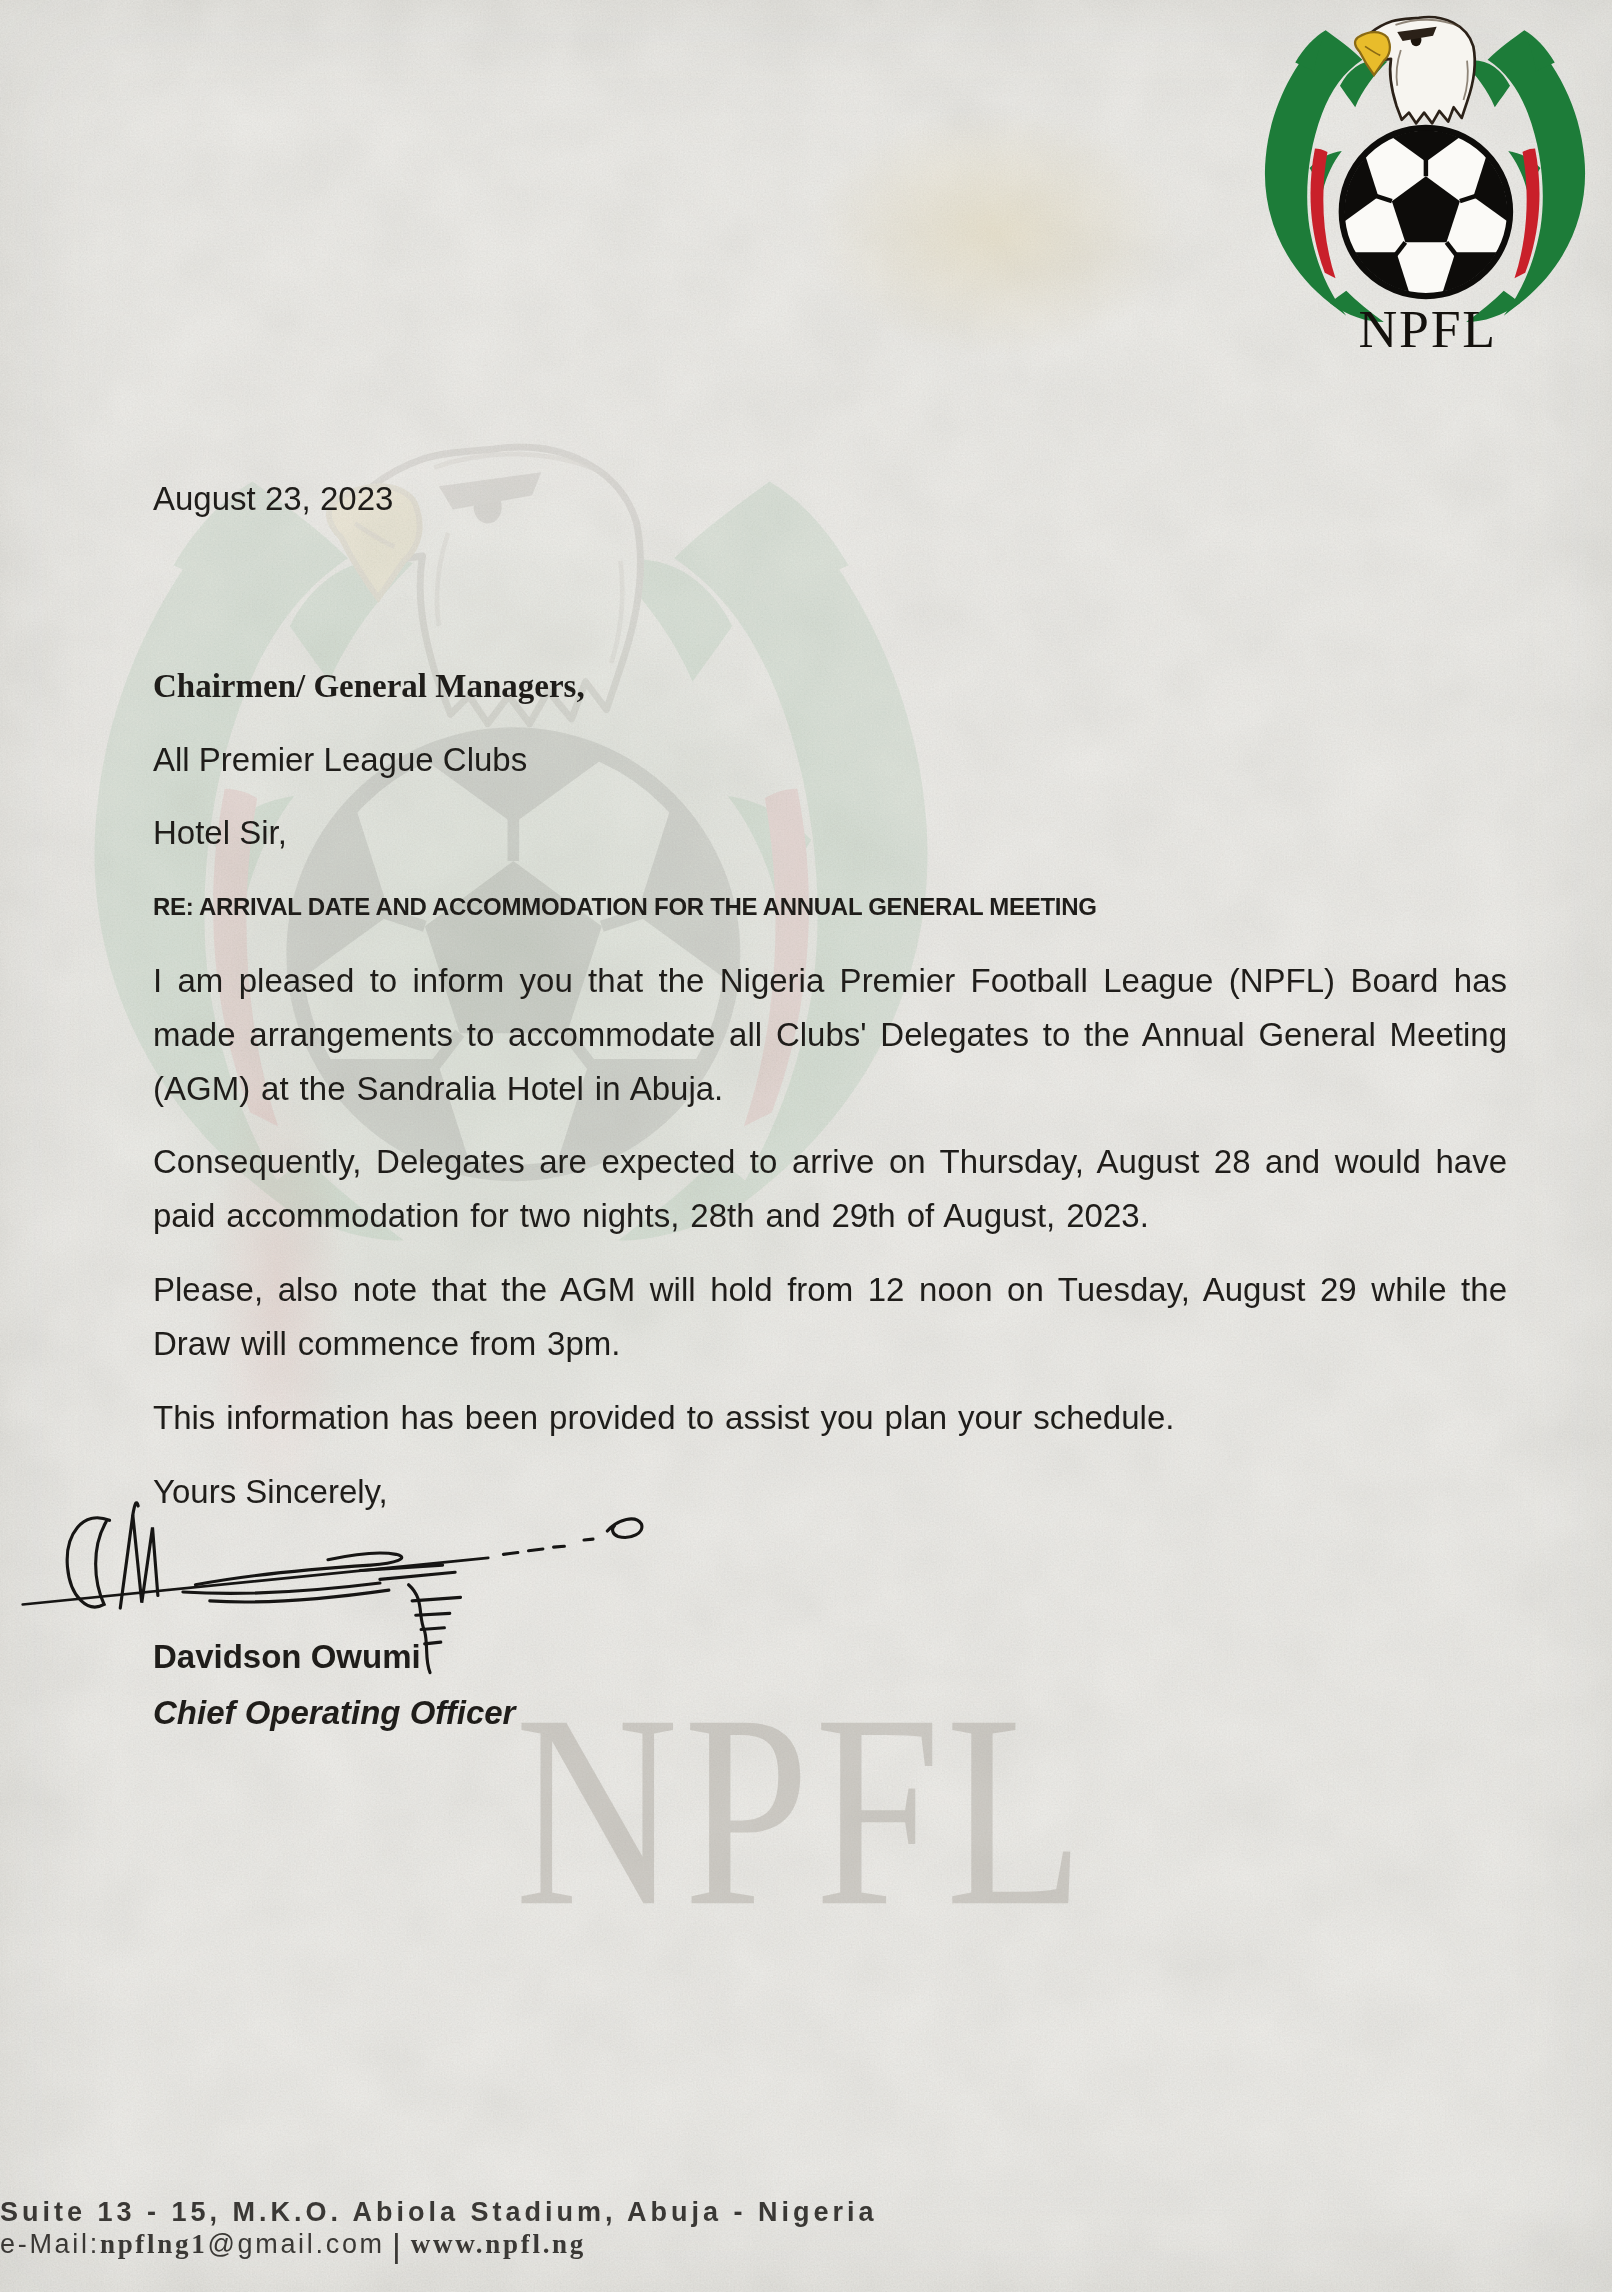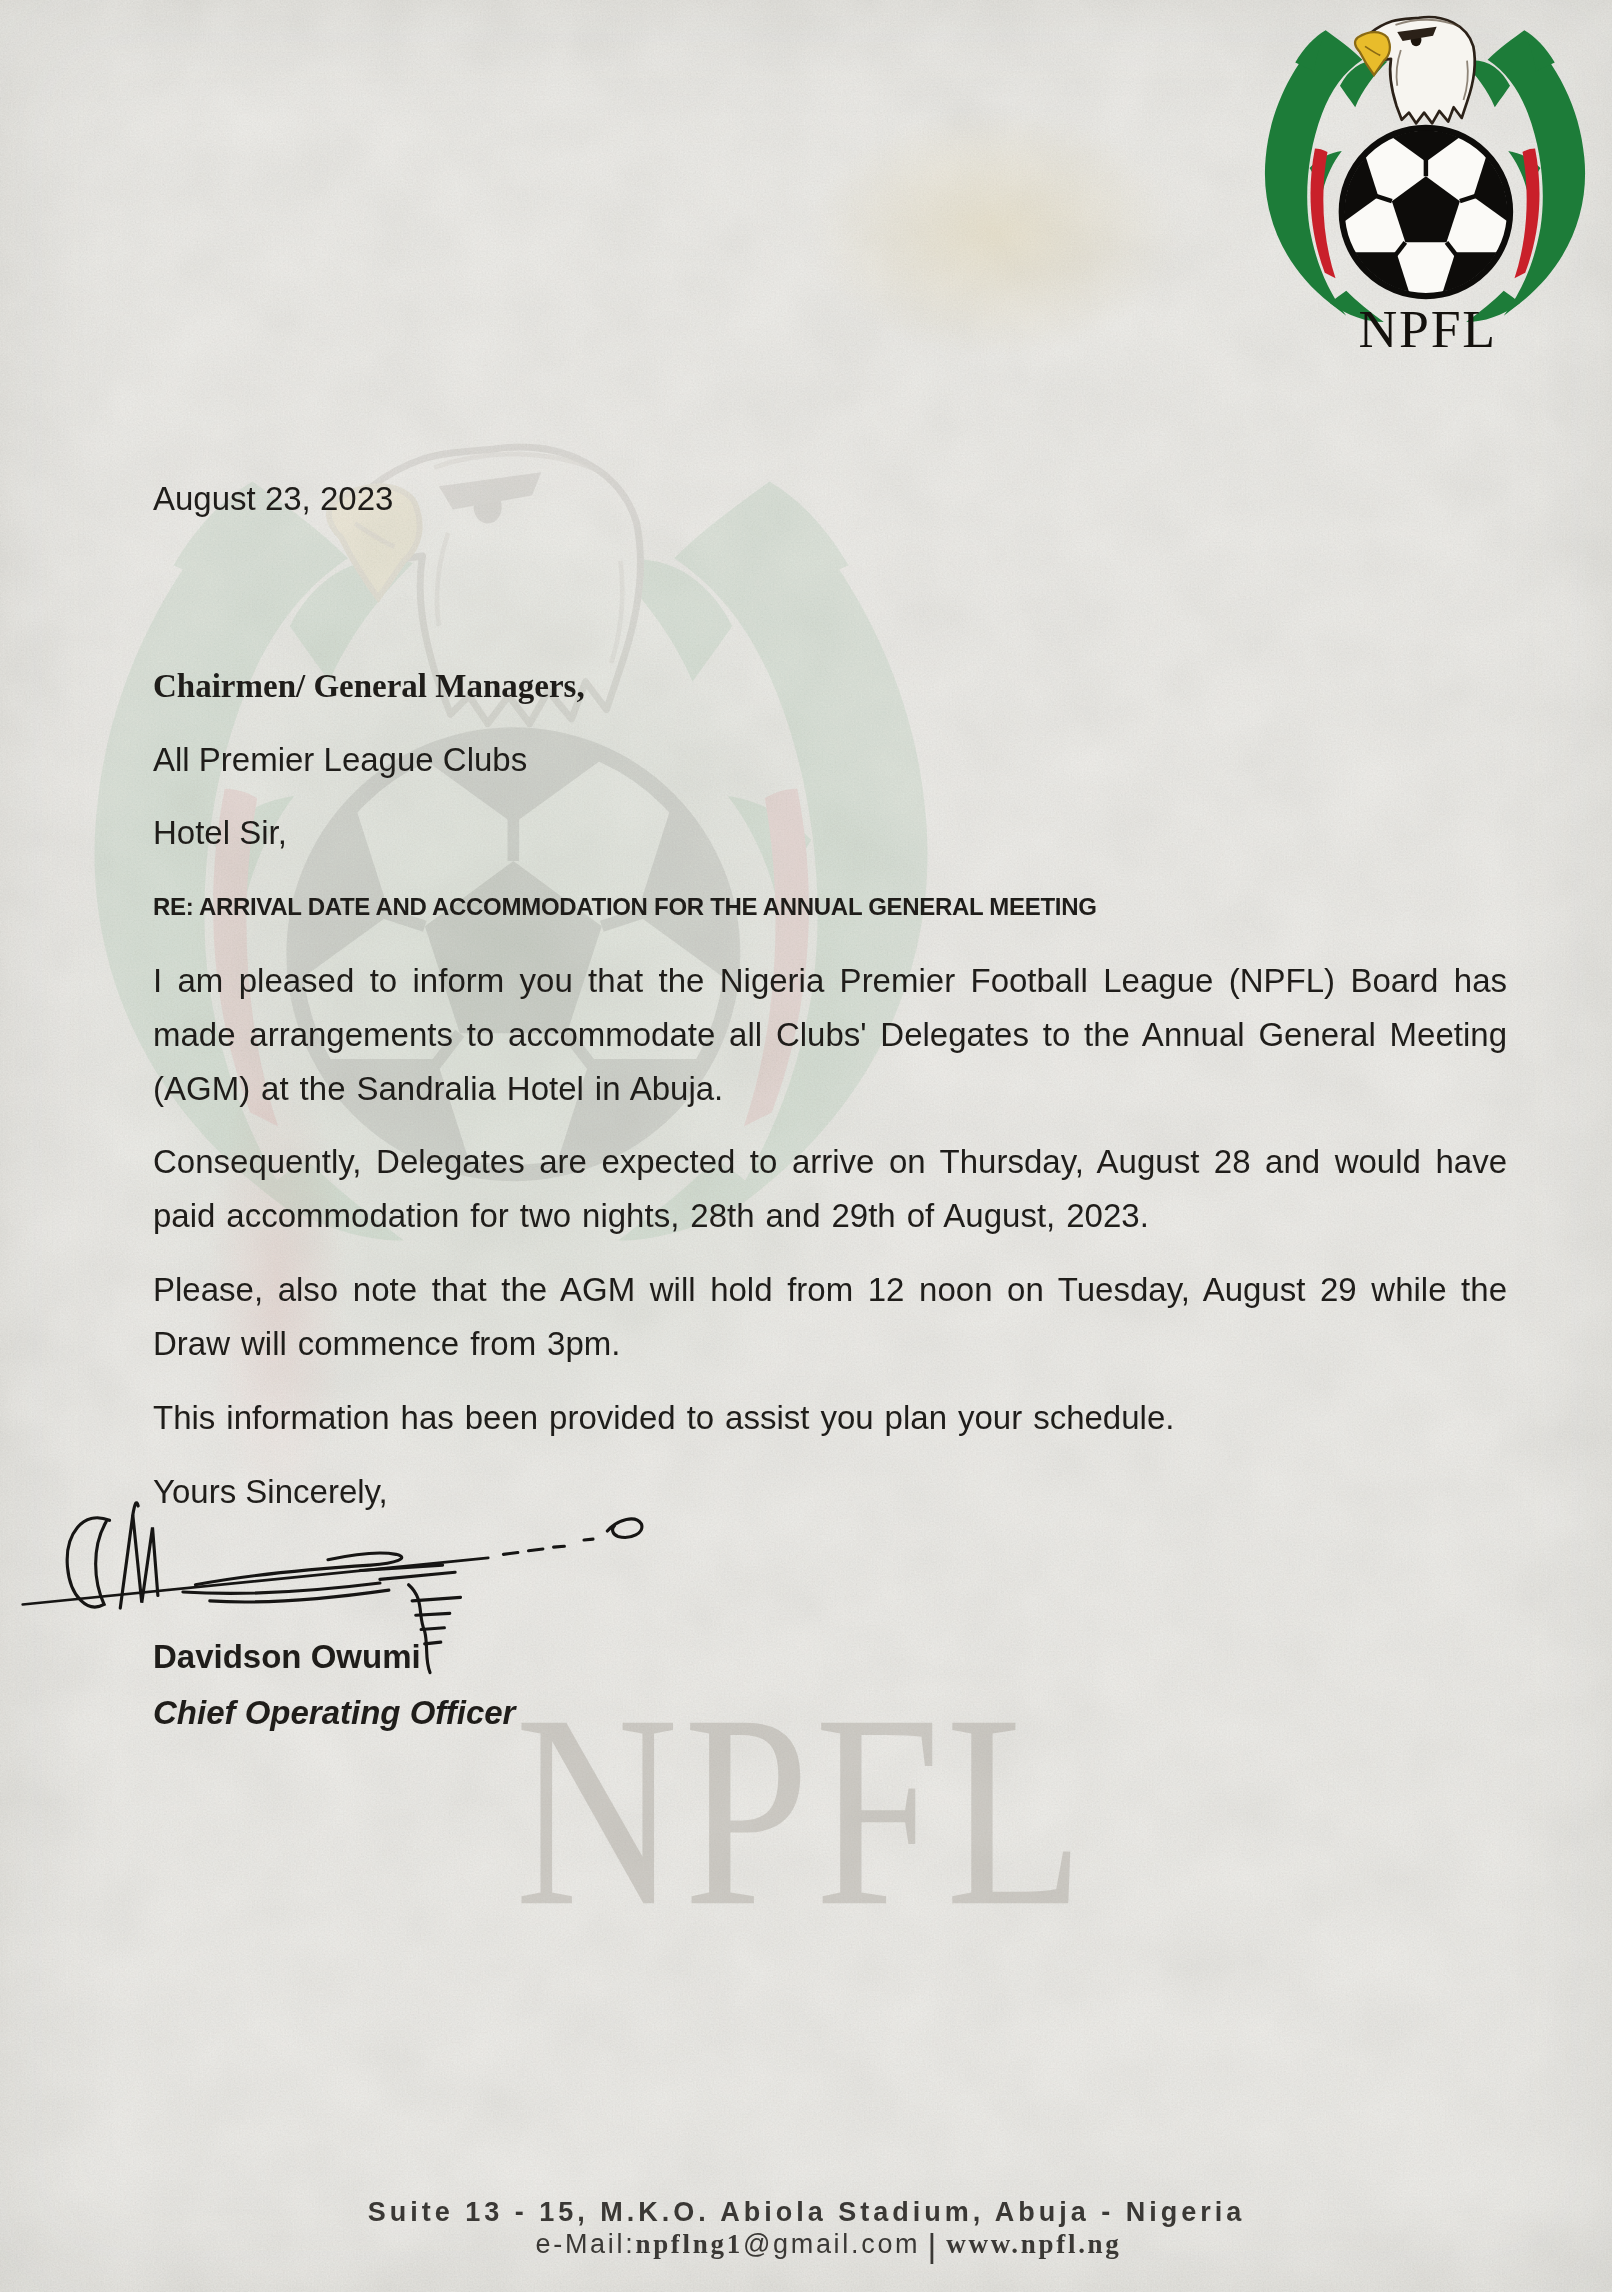--- a/index.html
+++ b/index.html
@@ -60,30 +60,29 @@
   .sig-zone { position: relative; height: 92px; }
   .signature-svg {
     position: absolute; left: -133px; top: -43px;
     pointer-events: none;
   }
   .signatory-name { font-weight: bold; margin-bottom: 1.8px !important; }
   .signatory-title { font-weight: bold; font-style: italic; }
   .footer {
     position: absolute;
     left: 0; right: 0; top: 2196px;
-    text-align: center;
     color: #3a3835;
   }
   .footer-line1 {
     font-size: 27px; font-weight: bold; letter-spacing: 4px;
     white-space: nowrap; line-height: 32px;
   }
   .footer-line2 {
     font-size: 27px; letter-spacing: 2.7px;
-    white-space: nowrap; line-height: 32px; margin-left: 44px;
+    white-space: nowrap; line-height: 32px;
   }
   .footer-line2 .sep { font-weight: 400; font-size: 34px; vertical-align: -3.6px; padding: 0 7.2px; }
 </style>
 </head>
 <body>
 
 <div class="page">
 
   <svg class="layer grain-svg" width="1613" height="2293" aria-hidden="true" viewBox="0 0 1801 2560">
     <defs>

